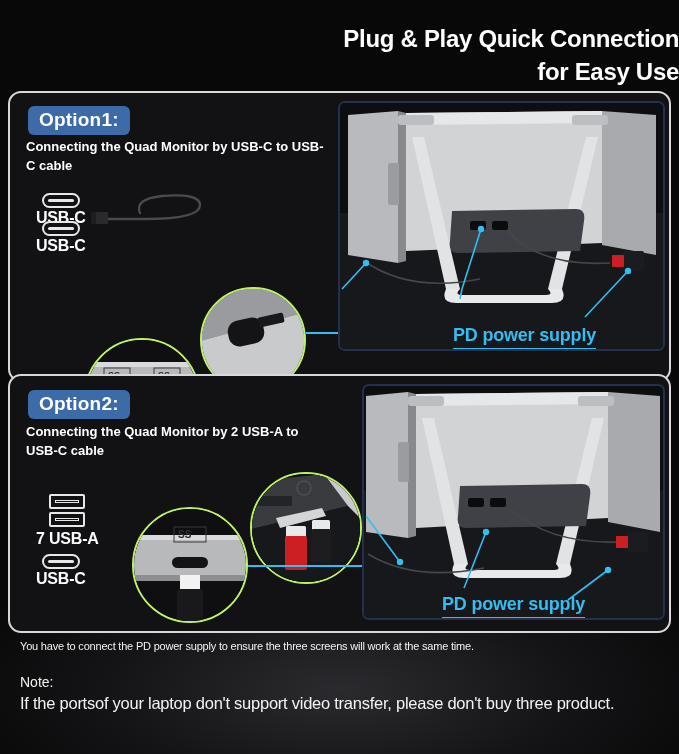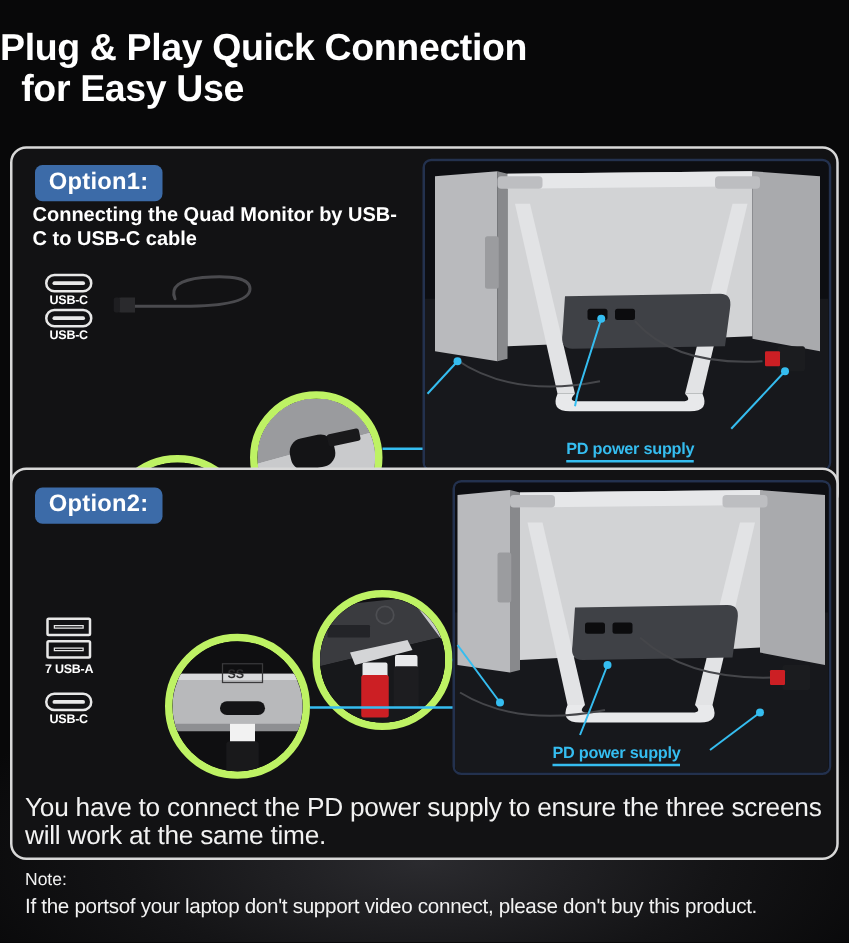--- a/index.html
+++ b/index.html
@@ -19,41 +19,41 @@
     position: relative;
     background:
       radial-gradient(ellipse 520px 200px at 50% 690px, #2b2b2f 0%, #141416 45%, #080809 78%),
       linear-gradient(180deg, #060606 0%, #0a0a0b 55%, #121214 100%);
   }
 
   
   .title {
     position: absolute;
     top: 22px; left: 0; width: 679px;
-    text-align: left;
+    text-align: right;
     color: #ffffff;
-    font-size: 30px;
+    font-size: 24px;
     font-weight: bold;
     line-height: 33px;
     letter-spacing: -0.3px;
   }
   .title .l2 { display: block; padding-left: 17px; }
 
   
   .panel {
     position: absolute;
     left: 8px;
     width: 663px;
     border: 2px solid #d8d8d8;
     border-radius: 13px;
     background: #121214;
     overflow: hidden;
   }
-  #panel1 { top: 117px; height: 291px; }
-  #panel2 { top: 374px; height: 314px; }
+  #panel1 { top: 91px; height: 291px; }
+  #panel2 { top: 374px; height: 259px; }
 
   .panel-inner { position: relative; width: 100%; height: 100%; }
 
   
   .opt-badge {
     position: absolute;
     left: 18px; top: 13px;
     background: #3c6ba8;
     border-radius: 6px;
     padding: 3px 11px 4px 11px;
@@ -62,35 +62,35 @@
     font-weight: bold;
     letter-spacing: 0.2px;
     box-shadow: 0 0 0 1px #2d5party;
   }
   #panel2 .opt-badge { top: 14px; }
 
   .opt-desc {
     position: absolute;
     left: 16px; top: 44px;
     color: #ffffff;
-    font-size: 16px;
+    font-size: 13px;
     font-weight: bold;
     line-height: 19px;
     width: 300px;
   }
   #panel2 .opt-desc { top: 46px; }
 
   
   .legend { position: absolute; }
   #legend1 { left: 26px; top: 100px; }
   #legend2 { left: 26px; top: 128px; }
 
   .legend-label {
     color: #ffffff;
-    font-size: 10px;
+    font-size: 16px;
     font-weight: bold;
     text-align: center;
     margin-top: 1px;
     letter-spacing: -0.2px;
   }
 
   .usbc-icon {
     width: 38px; height: 15px;
     border: 2px solid #e8e8e8;
     border-radius: 8px;
@@ -121,41 +121,41 @@
     border: 1px solid #e8e8e8;
   }
 
   
   .cable-art { position: absolute; }
   #cable1 { left: 78px; top: 98px; }
 
   
   .mag {
     position: absolute;
-    border: 6px solid #bef264;
+    border: 2px solid #bef264;
     border-radius: 50%;
     overflow: hidden;
     background: #0e0e10;
   }
 
   
   .photo-frame {
     position: absolute;
     border: 2px solid #23314e;
     border-radius: 7px;
     overflow: hidden;
     background: linear-gradient(180deg, #12131a 0%, #0c0d12 100%);
   }
   #photo1 { left: 328px; top: 8px; width: 327px; height: 250px; }
   #photo2 { left: 352px; top: 8px; width: 303px; height: 236px; }
 
   .pd-label {
     position: absolute;
     color: #35bdf0;
-    font-size: 13px;
+    font-size: 18px;
     font-weight: bold;
     white-space: nowrap;
     letter-spacing: -0.2px;
     text-align: right;
   }
   .pd-label::after {
     content: "";
     position: absolute;
     left: 0; right: 0; bottom: -4px;
     height: 2px;
@@ -165,21 +165,21 @@
   #pd2 { left: 78px; top: 208px; }
 
   
   .footer {
     position: absolute;
     left: 20px; top: 636px;
     width: 645px;
     color: #f2f2f2;
   }
   .foot-para {
-    font-size: 21px;
+    font-size: 11px;
     line-height: 21.5px;
     letter-spacing: -0.2px;
   }
   .note-head {
     font-size: 14px;
     line-height: 21.5px;
     margin-top: 14px;
   }
   .note-body {
     font-size: 16.5px;
@@ -296,20 +296,21 @@
         <div class="pd-label" id="pd1">PD power supply</div>
       </div>
 
     </div>
   </div>
 
   <div class="panel" id="panel2">
     <div class="panel-inner">
 
       <div class="opt-badge">Option2:</div>
+      <div class="opt-desc">Connecting the Quad Monitor by 2 USB-A to USB-C cable</div>
 
       <div class="legend" style="left:26px; top:118px;">
         <div class="usba-icon"></div>
         <div class="usba-icon"></div>
         <div class="legend-label">7 USB-A</div>
       </div>
 
       <div class="legend" style="left:26px; top:178px;">
         <div class="usbc-icon"></div>
         <div class="legend-label">USB-C</div>
@@ -383,16 +384,16 @@
         </svg>
         <div class="pd-label" id="pd2">PD power supply</div>
       </div>
 
     </div>
   </div>
 
   <div class="footer">
     <div class="foot-para">You have to connect the PD power supply to ensure the three screens will work at the same time.</div>
     <div class="note-head">Note:</div>
-    <div class="note-body">If the portsof your laptop don't support video connect, please don't buy this product.</div>
+    <div class="note-body">If the portsof your laptop don't support video transfer, please don't buy three product.</div>
   </div>
 
 </div>
 
 </body></html>

